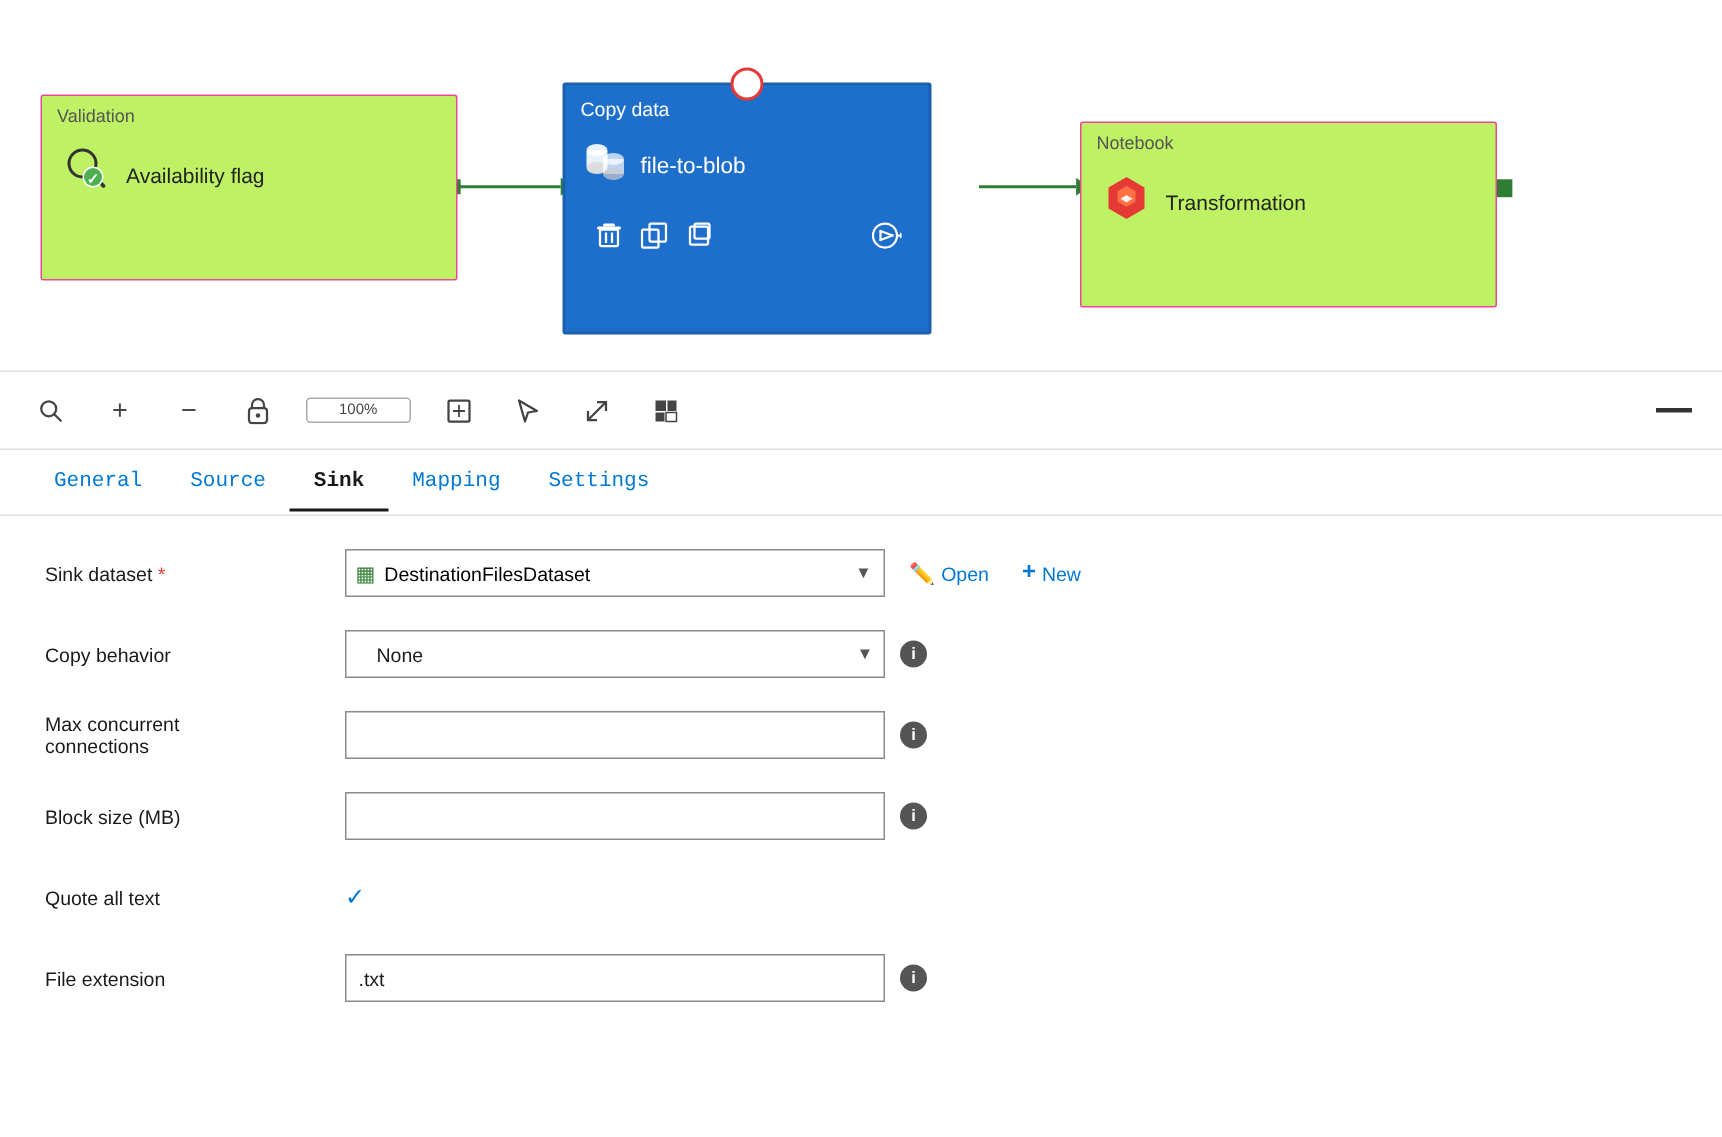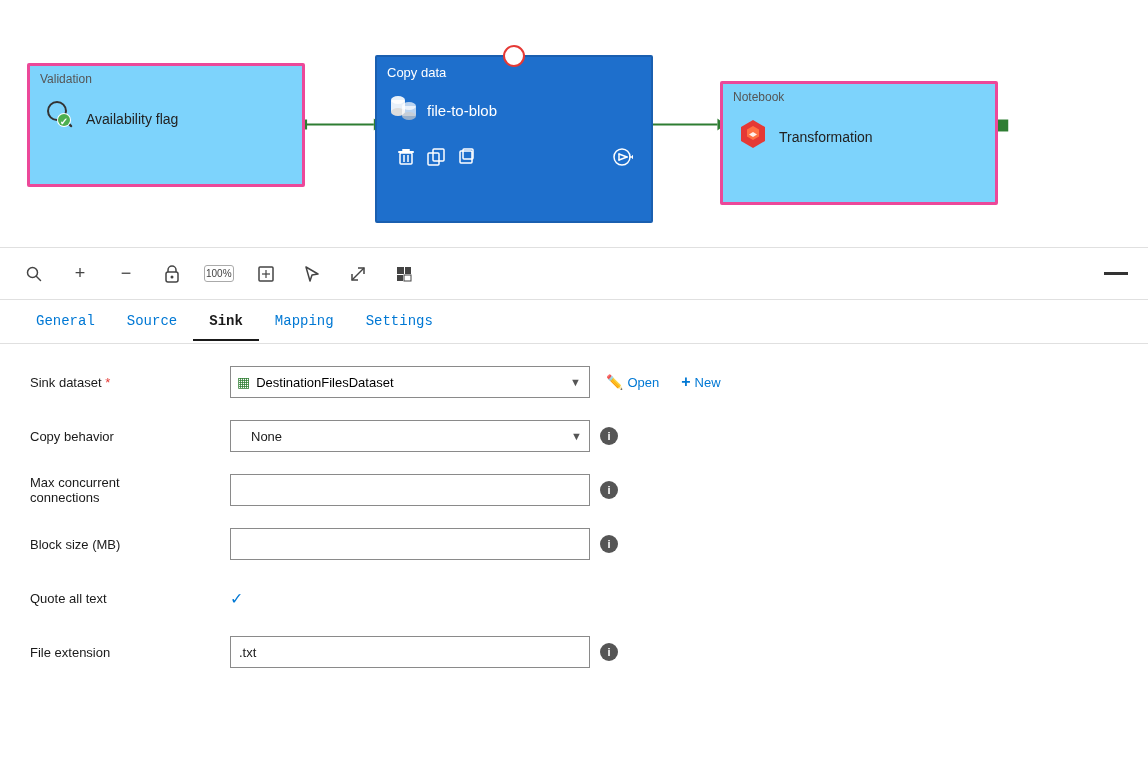--- a/index.html
+++ b/index.html
@@ -10,22 +10,22 @@
       width: 100%;
       height: 248px;
       background: #fff;
       border-bottom: 1px solid #e0e0e0;
       position: relative;
     }
 
     
     .node {
       position: absolute;
-      border: 3px solid #ec4899;
-      background: #7dd3fc;
+      border: 1px solid #ec4899;
+      background: #bef264;
       border-radius: 2px;
     }
     .node-title {
       font-size: 12px;
       color: #555;
       padding: 6px 10px 4px;
     }
     .node-body {
       display: flex;
       align-items: center;
@@ -40,21 +40,21 @@
       left: 27px;
       top: 63px;
       width: 278px;
       height: 124px;
     }
 
     
     .node-copy {
       left: 375px;
       top: 55px;
-      width: 278px;
+      width: 246px;
       height: 168px;
       background: #1e6fcc;
       border: 2px solid #1a5fb0;
     }
     .node-copy .node-title {
       color: #fff;
       font-size: 13px;
       padding: 8px 10px 4px;
     }
     .node-copy .node-label {
@@ -381,21 +381,21 @@
   </div>
   <div class="toolbar-btn" style="font-size:18px; font-weight:300;">+</div>
   <div class="toolbar-btn" style="font-size:18px; font-weight:300;">−</div>
   <div class="toolbar-btn">
     <svg width="16" height="18" viewBox="0 0 16 18" fill="none">
       <rect x="2" y="7" width="12" height="10" rx="2" stroke="#444" stroke-width="1.5"></rect>
       <path d="M4 7V5a4 4 0 0 1 8 0v2" stroke="#444" stroke-width="1.5"></path>
       <circle cx="8" cy="12" r="1.5" fill="#444"></circle>
     </svg>
   </div>
-  <div class="toolbar-btn" style="font-size:10px; border:1px solid #aaa; padding:2px 1px; width:auto; height:auto;">100%</div>
+  <div class="toolbar-btn" style="font-size:10px; border:1px solid #aaa; padding:2px 21px; width:auto; height:auto;">100%</div>
   <div class="toolbar-btn">
     <svg width="18" height="18" viewBox="0 0 18 18" fill="none">
       <rect x="2" y="2" width="14" height="14" rx="1" stroke="#444" stroke-width="1.5"></rect>
       <line x1="5" y1="9" x2="13" y2="9" stroke="#444" stroke-width="1.2"></line>
       <line x1="9" y1="5" x2="9" y2="13" stroke="#444" stroke-width="1.2"></line>
     </svg>
   </div>
   <div class="toolbar-btn">
     <svg width="16" height="18" viewBox="0 0 16 18" fill="none">
       <polygon points="2,2 14,9 8,10 6,16" fill="none" stroke="#444" stroke-width="1.5" stroke-linejoin="round"></polygon>

